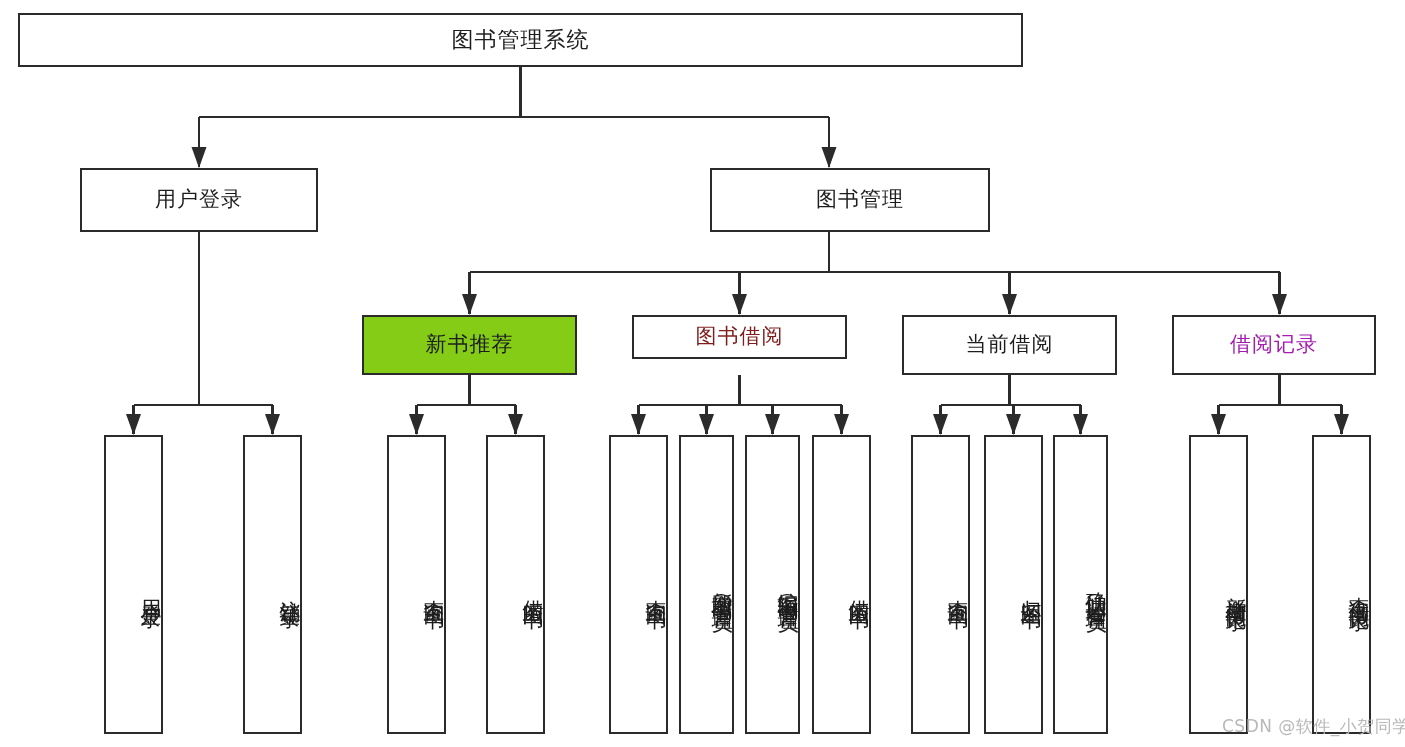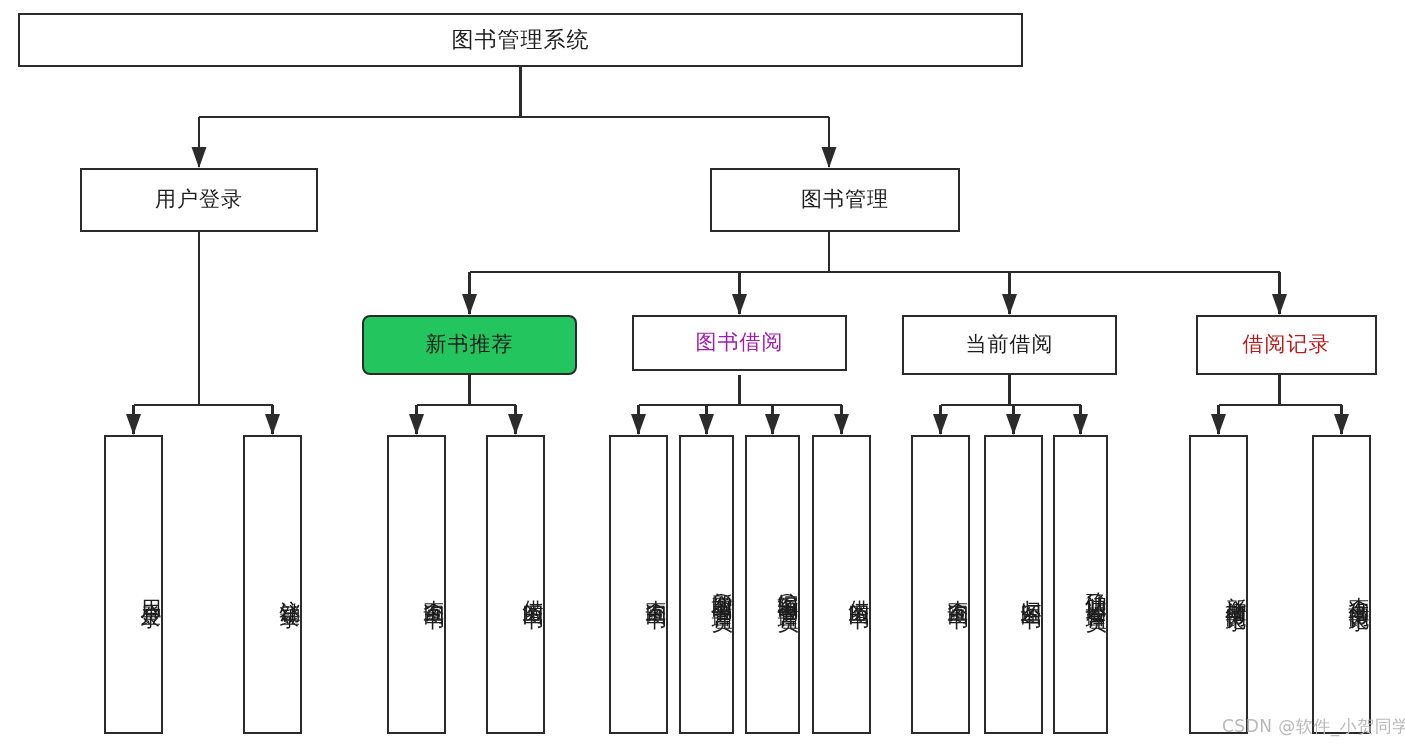--- a/index.html
+++ b/index.html
@@ -126,33 +126,33 @@
       <line x1="1341.5" y1="405" x2="1341.5" y2="434" stroke="#2b2b2b" stroke-width="2.4" shape-rendering="crispEdges"></line>
       <polygon points="1334,414 1349,414 1341.5,435" fill="#2b2b2b"></polygon>
     </svg>
   <div id="node-layer">
       <div class="node horiz root" style="left: 18px; top: 13px; width: 1005px; height: 54px; border-color: rgb(43, 43, 43); background: rgb(255, 255, 255); color: rgb(29, 29, 29);">
         <span>图书管理系统</span>
       </div>
       <div class="node horiz" style="left: 80px; top: 168px; width: 238px; height: 64px; border-color: rgb(43, 43, 43); background: rgb(255, 255, 255); color: rgb(29, 29, 29);">
         <span>用户登录</span>
       </div>
-      <div class="node horiz" style="left: 710px; top: 168px; width: 250px; height: 64px; border-color: rgb(43, 43, 43); background: rgb(255, 255, 255); color: rgb(29, 29, 29); padding-left: 20px;">
+      <div class="node horiz" style="left: 710px; top: 168px; width: 280px; height: 64px; border-color: rgb(43, 43, 43); background: rgb(255, 255, 255); color: rgb(29, 29, 29); padding-left: 20px;">
         <span>图书管理</span>
       </div>
-      <div class="node horiz" style="left: 362px; top: 315px; width: 215px; height: 60px; border-color: rgb(43, 43, 43); background: #22c55e; color: rgb(29, 29, 29); border-radius: 8px;">
+      <div class="node horiz" style="left: 362px; top: 315px; width: 215px; height: 60px; border-color: rgb(43, 43, 43); background: #84cc16; color: rgb(29, 29, 29);">
         <span>新书推荐</span>
       </div>
-      <div class="node horiz" style="left: 632px; top: 315px; width: 215px; height: 56px; border-color: rgb(43, 43, 43); background: rgb(255, 255, 255); color: #a21caf;">
+      <div class="node horiz" style="left: 632px; top: 315px; width: 215px; height: 44px; border-color: rgb(43, 43, 43); background: rgb(255, 255, 255); color: #7f1d1d;">
         <span>图书借阅</span>
       </div>
       <div class="node horiz" style="left: 902px; top: 315px; width: 215px; height: 60px; border-color: rgb(43, 43, 43); background: rgb(255, 255, 255); color: rgb(29, 29, 29);">
         <span>当前借阅</span>
       </div>
-      <div class="node horiz" style="left: 1172px; top: 315px; width: 181px; height: 60px; border-color: rgb(43, 43, 43); background: rgb(255, 255, 255); color: #b91c1c; margin-left: 24px;">
+      <div class="node horiz" style="left: 1172px; top: 315px; width: 204px; height: 60px; border-color: rgb(43, 43, 43); background: rgb(255, 255, 255); color: #a21caf;">
         <span>借阅记录</span>
       </div>
       <div class="node vert" style="left: 104px; top: 435px; width: 59px; height: 299px; border-color: rgb(43, 43, 43); background: rgb(255, 255, 255); color: rgb(29, 29, 29);">
         <span class="vlabel">用户登录</span>
       </div>
       <div class="node vert" style="left: 243px; top: 435px; width: 59px; height: 299px; border-color: rgb(43, 43, 43); background: rgb(255, 255, 255); color: rgb(29, 29, 29);">
         <span class="vlabel">注销登录</span>
       </div>
       <div class="node vert" style="left: 387px; top: 435px; width: 59px; height: 299px; border-color: rgb(43, 43, 43); background: rgb(255, 255, 255); color: rgb(29, 29, 29);">
         <span class="vlabel">查询图书</span>

